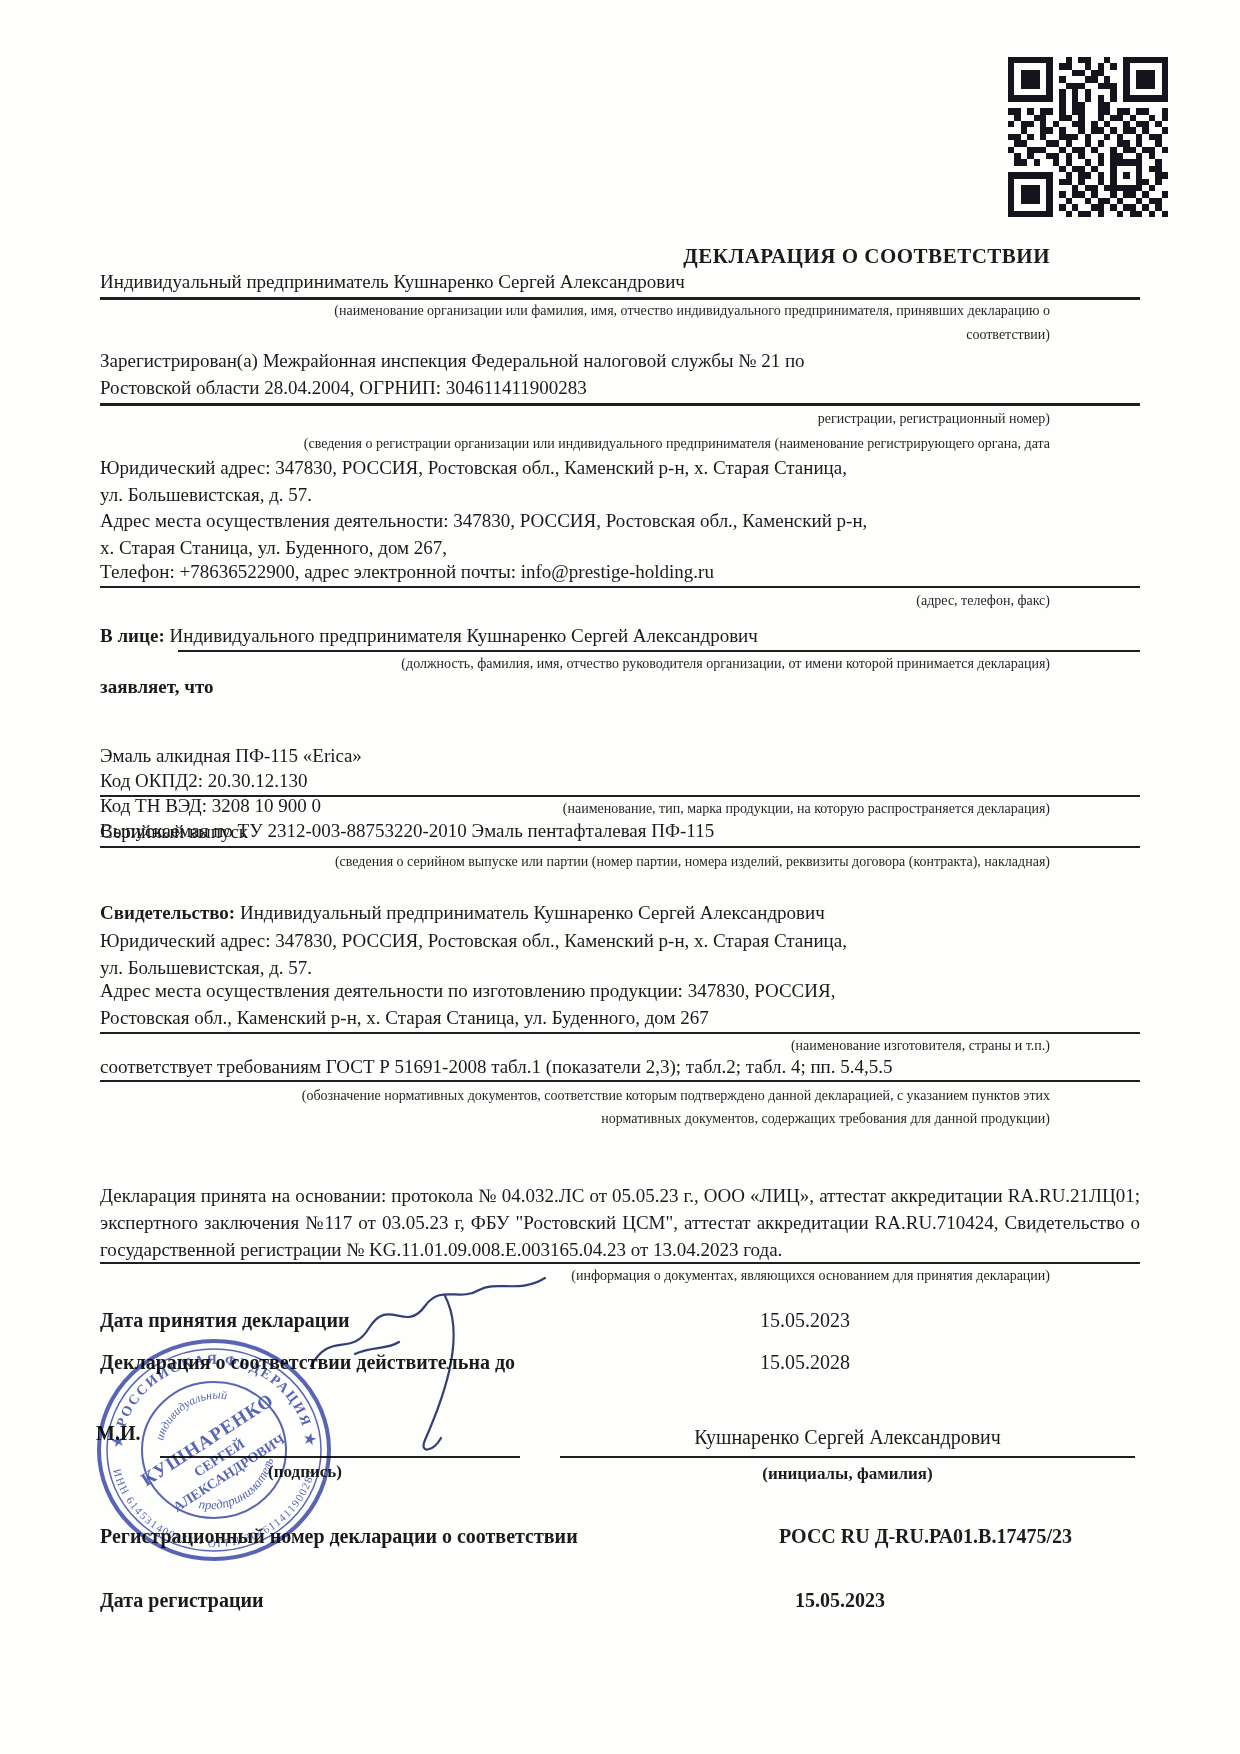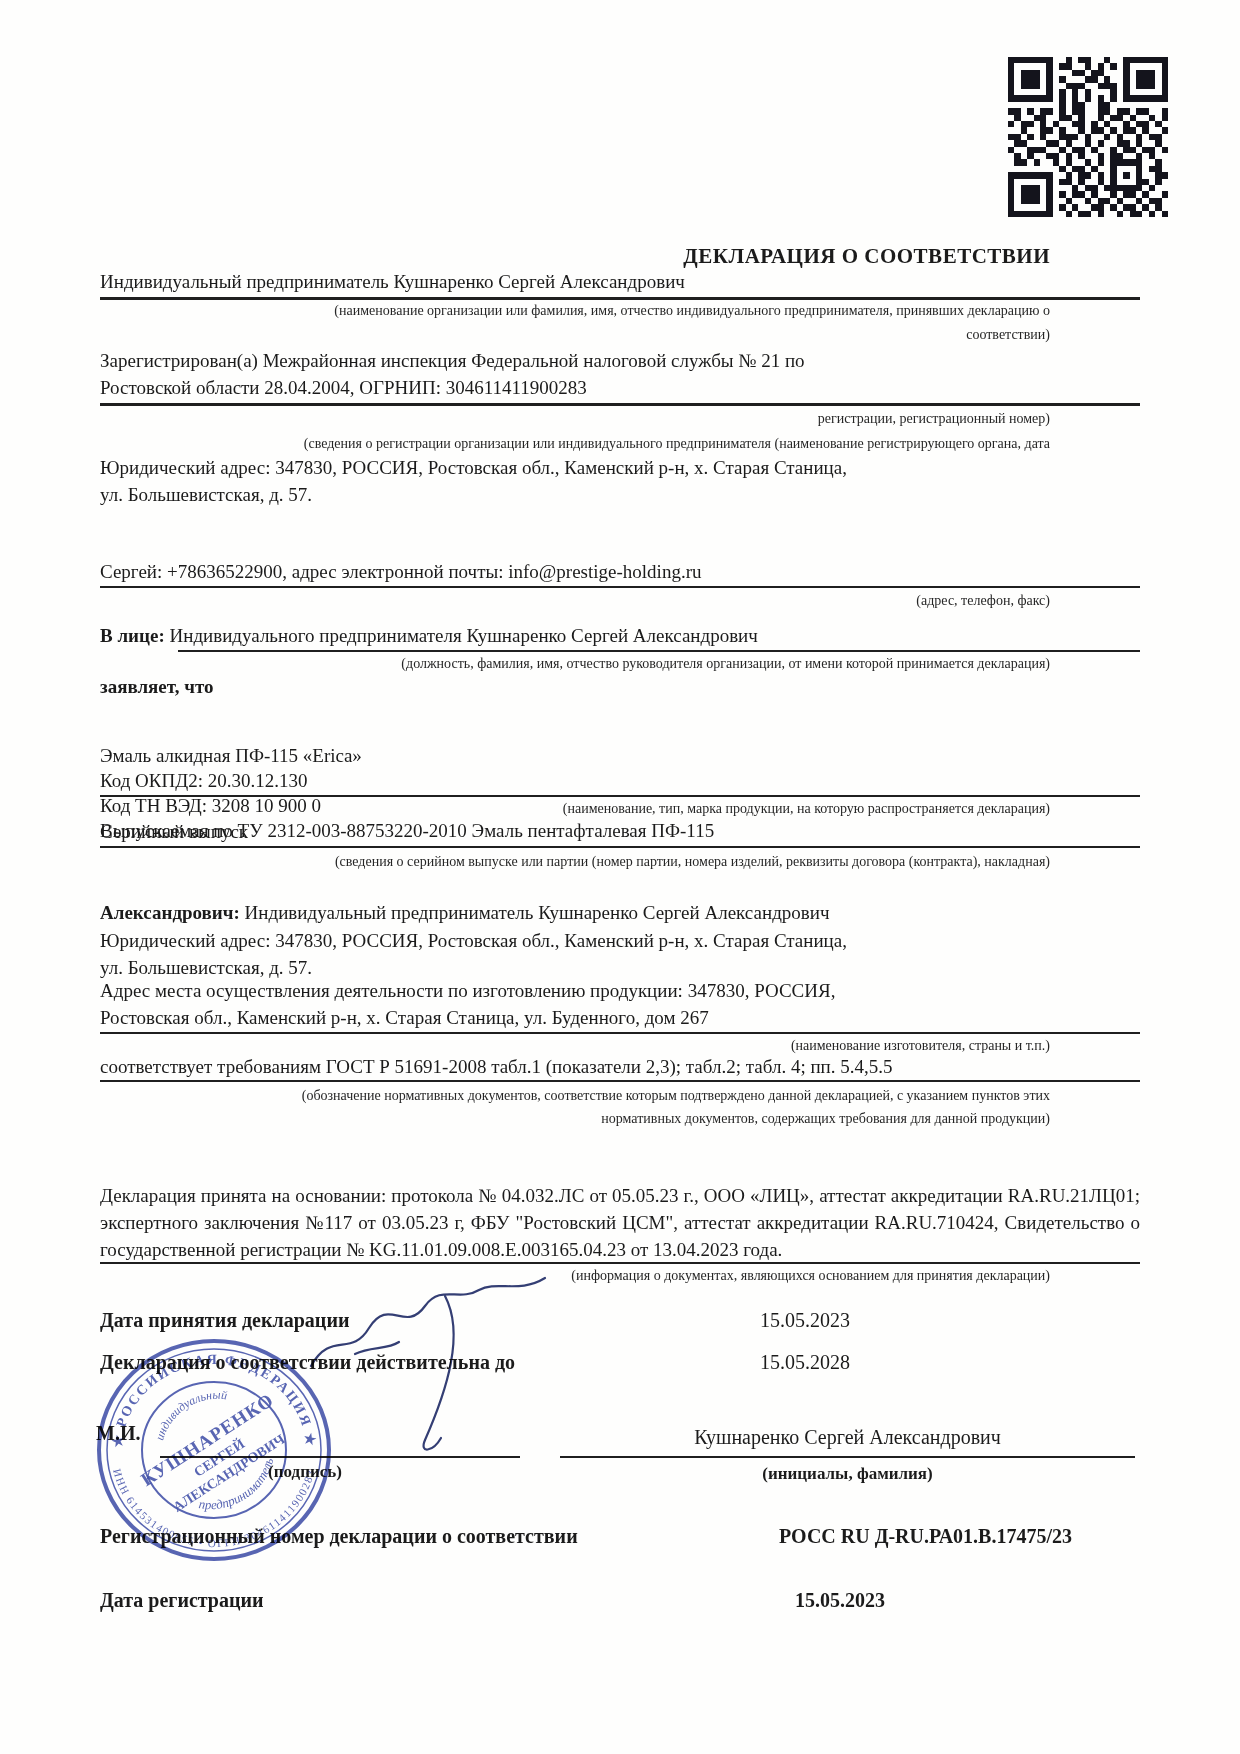--- a/index.html
+++ b/index.html
@@ -687,21 +687,25 @@
     <div class="rule thick" style="top:403px"></div>
     <div class="abs centered caption" style="top:406px;line-height:25px">
         <div>регистрации, регистрационный номер)</div>
         <div>(сведения о регистрации организации или индивидуального предпринимателя (наименование регистрирующего органа, дата</div>
       </div>
 
     <div class="abs lines2" style="top:454px">
         <div>Юридический адрес: 347830, РОССИЯ, Ростовская обл., Каменский р-н, х. Старая Станица,</div>
         <div>ул. Большевистская, д. 57.</div>
       </div>
-    <div class="abs" style="top:559px"><span>Сергей: +78636522900, адрес электронной почты: </span><span class="email">info@prestige-holding.ru</span></div>
+    <div class="abs lines2" style="top:507px">
+        <div>Адрес места осуществления деятельности: 347830, РОССИЯ, Ростовская обл., Каменский р-н,</div>
+        <div>х. Старая Станица, ул. Буденного, дом 267,</div>
+      </div>
+    <div class="abs" style="top:559px"><span>Телефон: +78636522900, адрес электронной почты: </span><span class="email">info@prestige-holding.ru</span></div>
     <div class="rule" style="top:586px"></div>
     <div class="abs centered caption" style="top:589px">(адрес, телефон, факс)</div>
 
     <div class="abs" style="top:623px"><span class="b">В лице:</span> <span>Индивидуального предпринимателя Кушнаренко Сергей Александрович</span></div>
     <div class="rule" style="top:650px;left:78px;width:962px"></div>
     <div class="abs centered caption" style="top:652px">(должность, фамилия, имя, отчество руководителя организации, от имени которой принимается декларация)</div>
 
     <div class="abs b" style="top:674px">заявляет, что</div>
 
     <div class="abs prod" style="top:699px">
@@ -709,21 +713,21 @@
         <div>Код ОКПД2: 20.30.12.130</div>
         <div>Код ТН ВЭД: 3208 10 900 0</div>
         <div>Выпускаемая по ТУ 2312-003-88753220-2010 Эмаль пентафталевая ПФ-115</div>
       </div>
     <div class="rule" style="top:795px"></div>
     <div class="abs centered caption" style="top:797px">(наименование, тип, марка продукции, на которую распространяется декларация)</div>
     <div class="abs" style="top:819px">Серийный выпуск</div>
     <div class="rule" style="top:846px"></div>
     <div class="abs centered caption" style="top:850px">(сведения о серийном выпуске или партии (номер партии, номера изделий, реквизиты договора (контракта), накладная)</div>
 
-    <div class="abs" style="top:900px"><span class="b">Александрович:</span><span> Индивидуальный предприниматель Кушнаренко Сергей Александрович</span></div>
+    <div class="abs" style="top:900px"><span class="b">Свидетельство:</span><span> Индивидуальный предприниматель Кушнаренко Сергей Александрович</span></div>
     <div class="abs lines2" style="top:927px">
         <div>Юридический адрес: 347830, РОССИЯ, Ростовская обл., Каменский р-н, х. Старая Станица,</div>
         <div>ул. Большевистская, д. 57.</div>
       </div>
     <div class="abs lines2" style="top:977px">
         <div>Адрес места осуществления деятельности по изготовлению продукции: 347830, РОССИЯ,</div>
         <div>Ростовская обл., Каменский р-н, х. Старая Станица, ул. Буденного, дом 267</div>
       </div>
     <div class="rule" style="top:1032px"></div>
     <div class="abs centered caption" style="top:1034px">(наименование изготовителя, страны и т.п.)</div>

